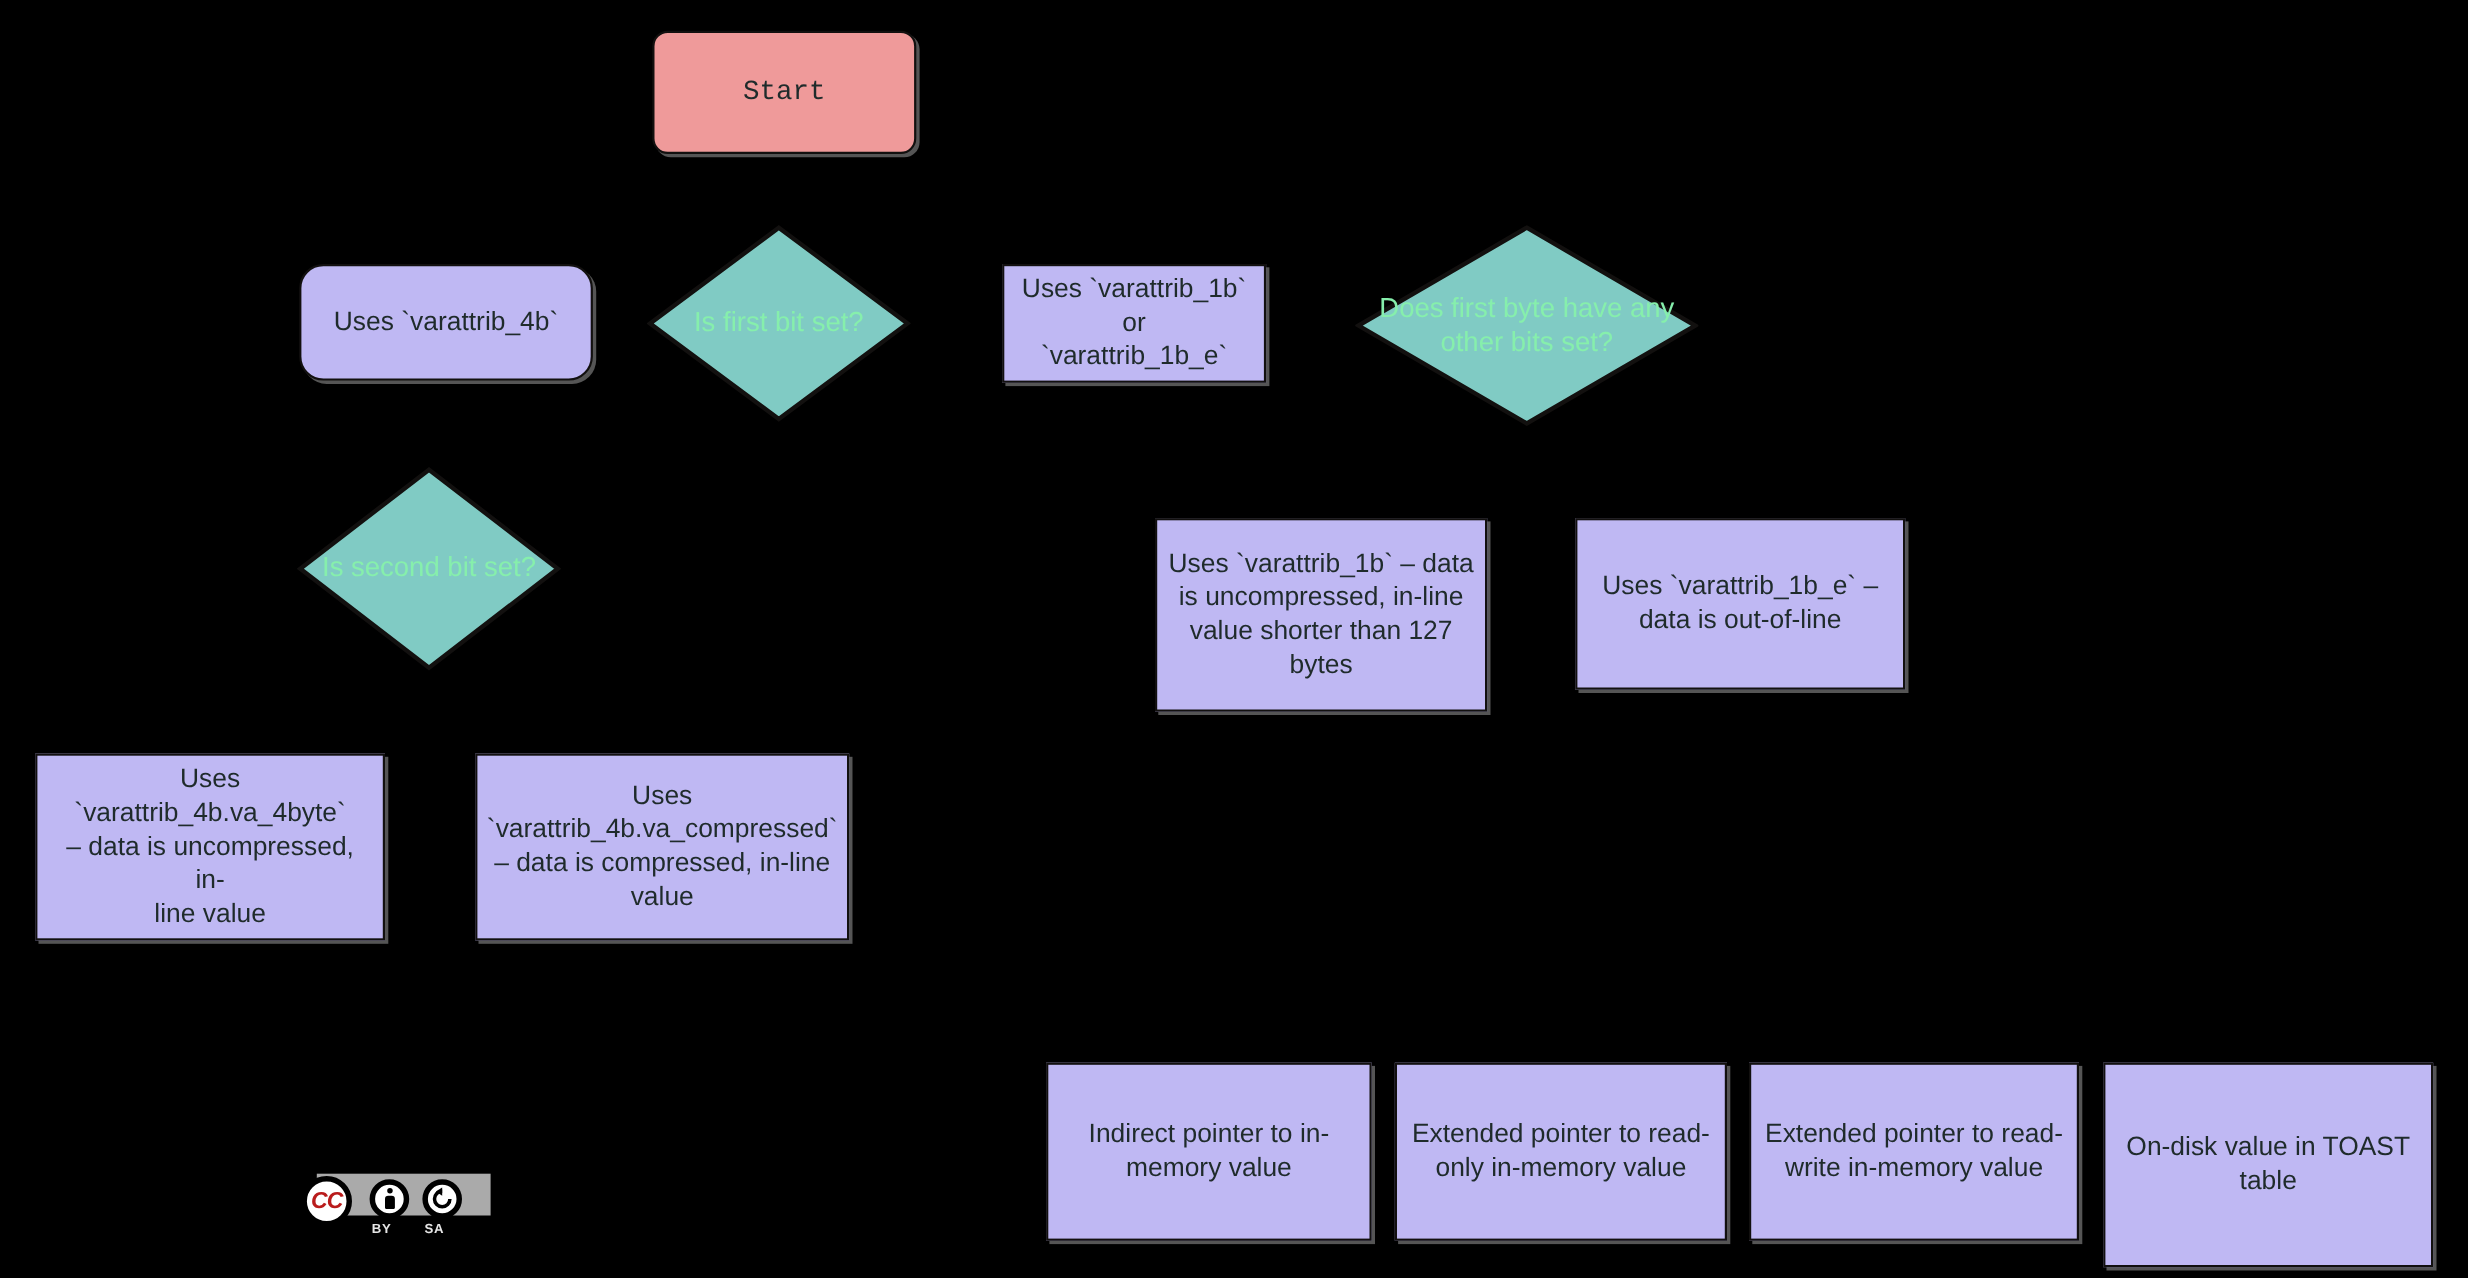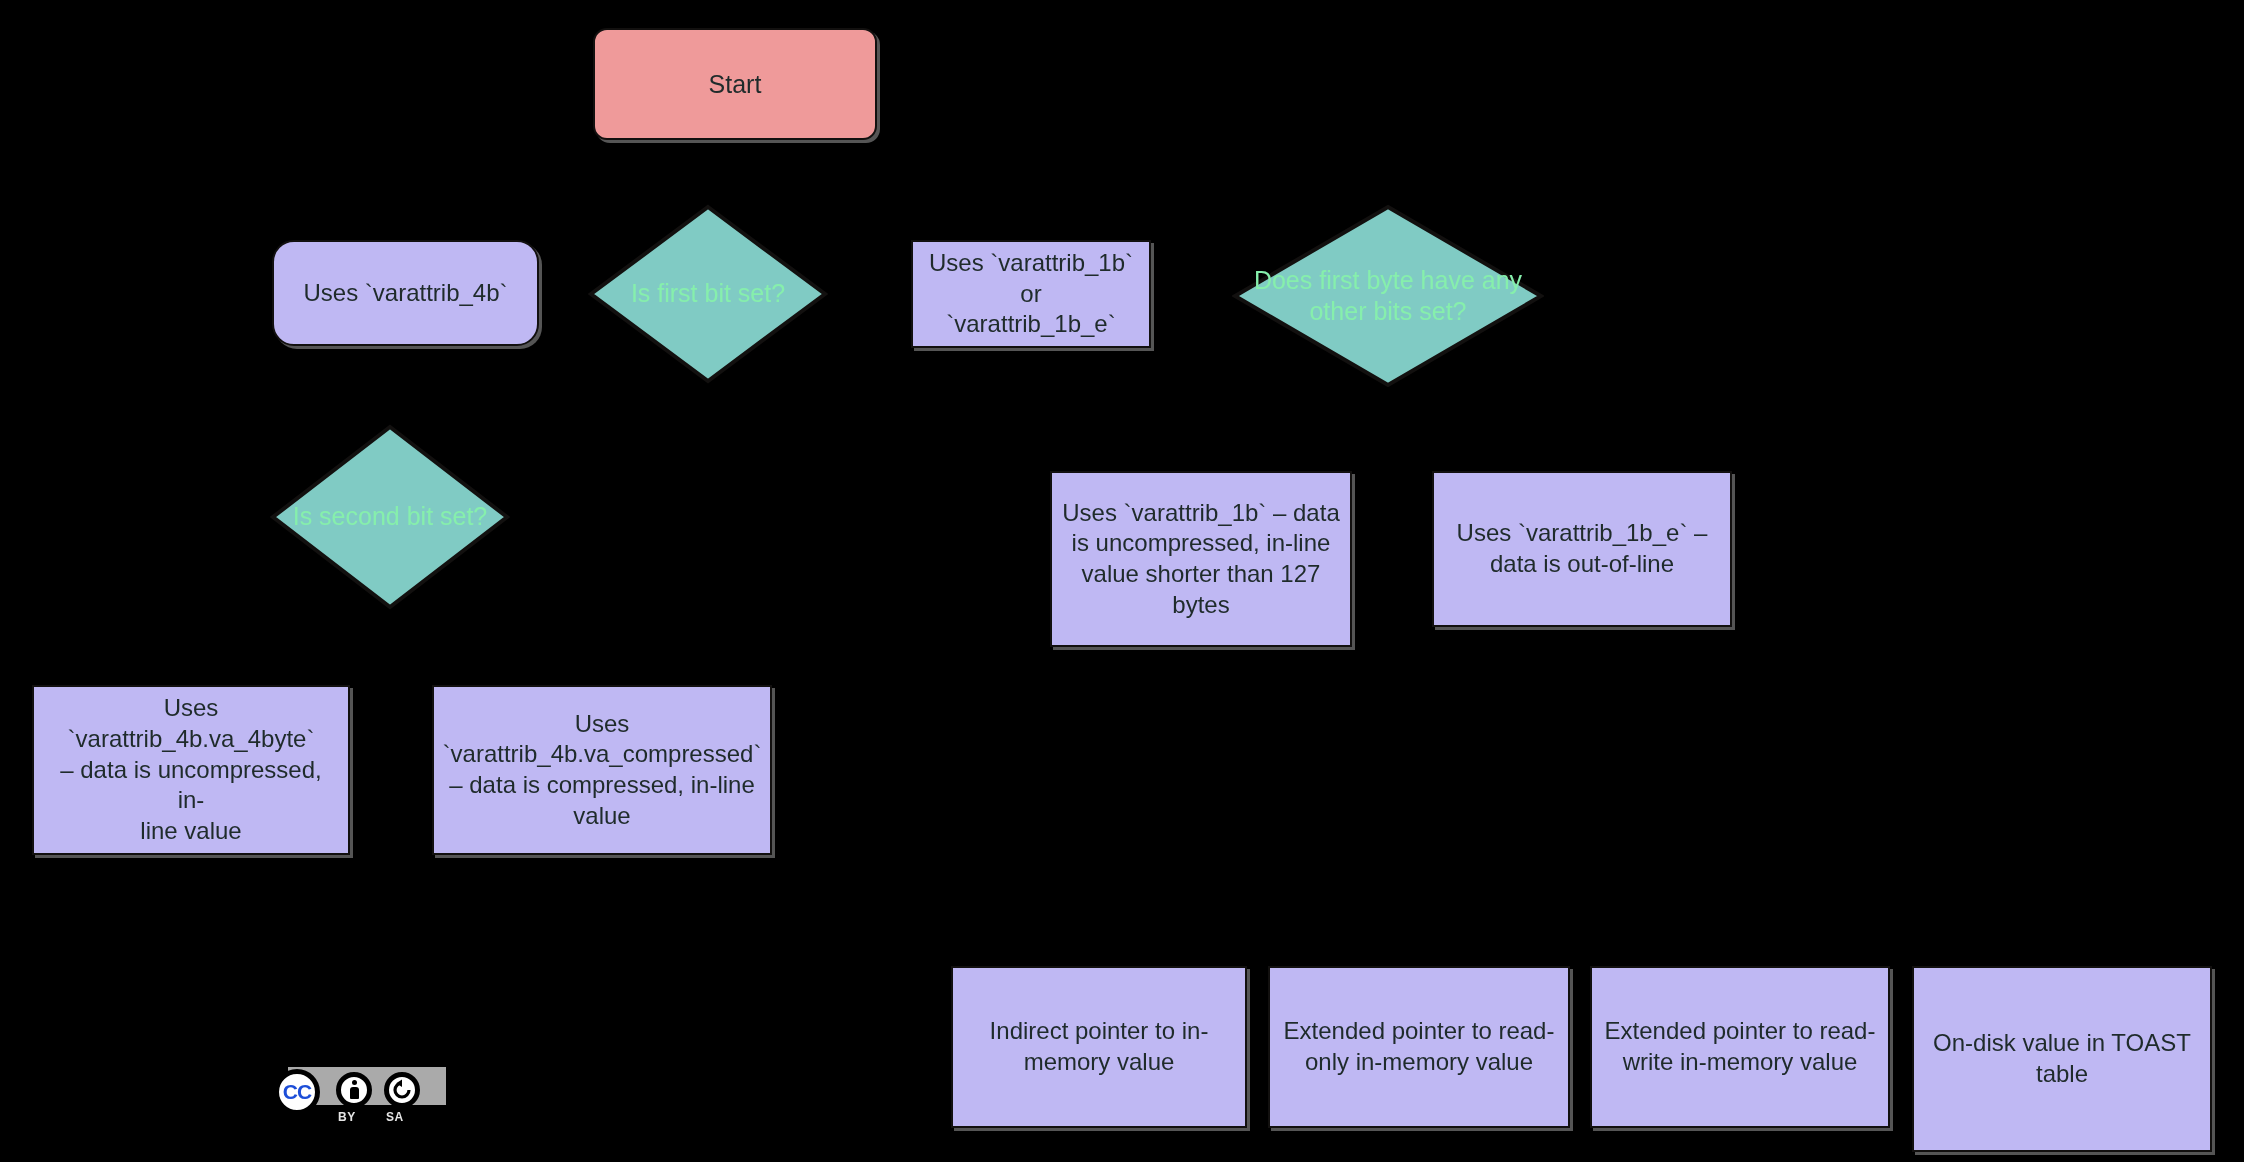--- a/index.html
+++ b/index.html
@@ -94,22 +94,23 @@
   }
   #cc-badge .cc-circ {
     position: absolute;
     border-radius: 50%;
     background: #ffffff;
     border: 5px solid #000000;
     box-sizing: border-box;
     display: flex;
     align-items: center;
     justify-content: center;
-    color: #1d4ed8;
+    color: #b91c1c;
     font-weight: bold;
+    font-style: italic;
   }
   #cc-badge .cc-main {
     left: 0px; top: 2px;
     width: 46px; height: 46px;
     font-size: 21px;
     letter-spacing: -1px;
   }
   #cc-badge .cc-by   { left: 62px; top: 5px; width: 36px; height: 36px; }
   #cc-badge .cc-sa   { left: 110px; top: 5px; width: 36px; height: 36px; }
   #cc-badge .cc-cap {
@@ -140,21 +141,21 @@
     width: 9px; height: 12px;
     border-radius: 3px 3px 1px 1px;
     background: #000;
   }
 </style>
 </head>
 <body>
 
 <div id="canvas">
 
-  <div class="node terminal" style="left:593px; top:28px; width:284px; height:112px;">
+  <div class="node terminal" style="left:593px; top:28px; width:240px; height:112px;font-family:Liberation Mono, monospace;">
     <span>Start</span>
   </div>
 
   <div class="node diamond" style="left:588px; top:204px; width:240px; height:180px;">
     <svg class="dshape" viewBox="0 0 240 180" preserveAspectRatio="none">
       <polygon points="120,3 237,90 120,177 3,90" fill="#80cbc4" stroke="#12100f" stroke-width="4"></polygon>
     </svg>
     <span class="dlabel">Is first bit set?</span>
   </div>
 

